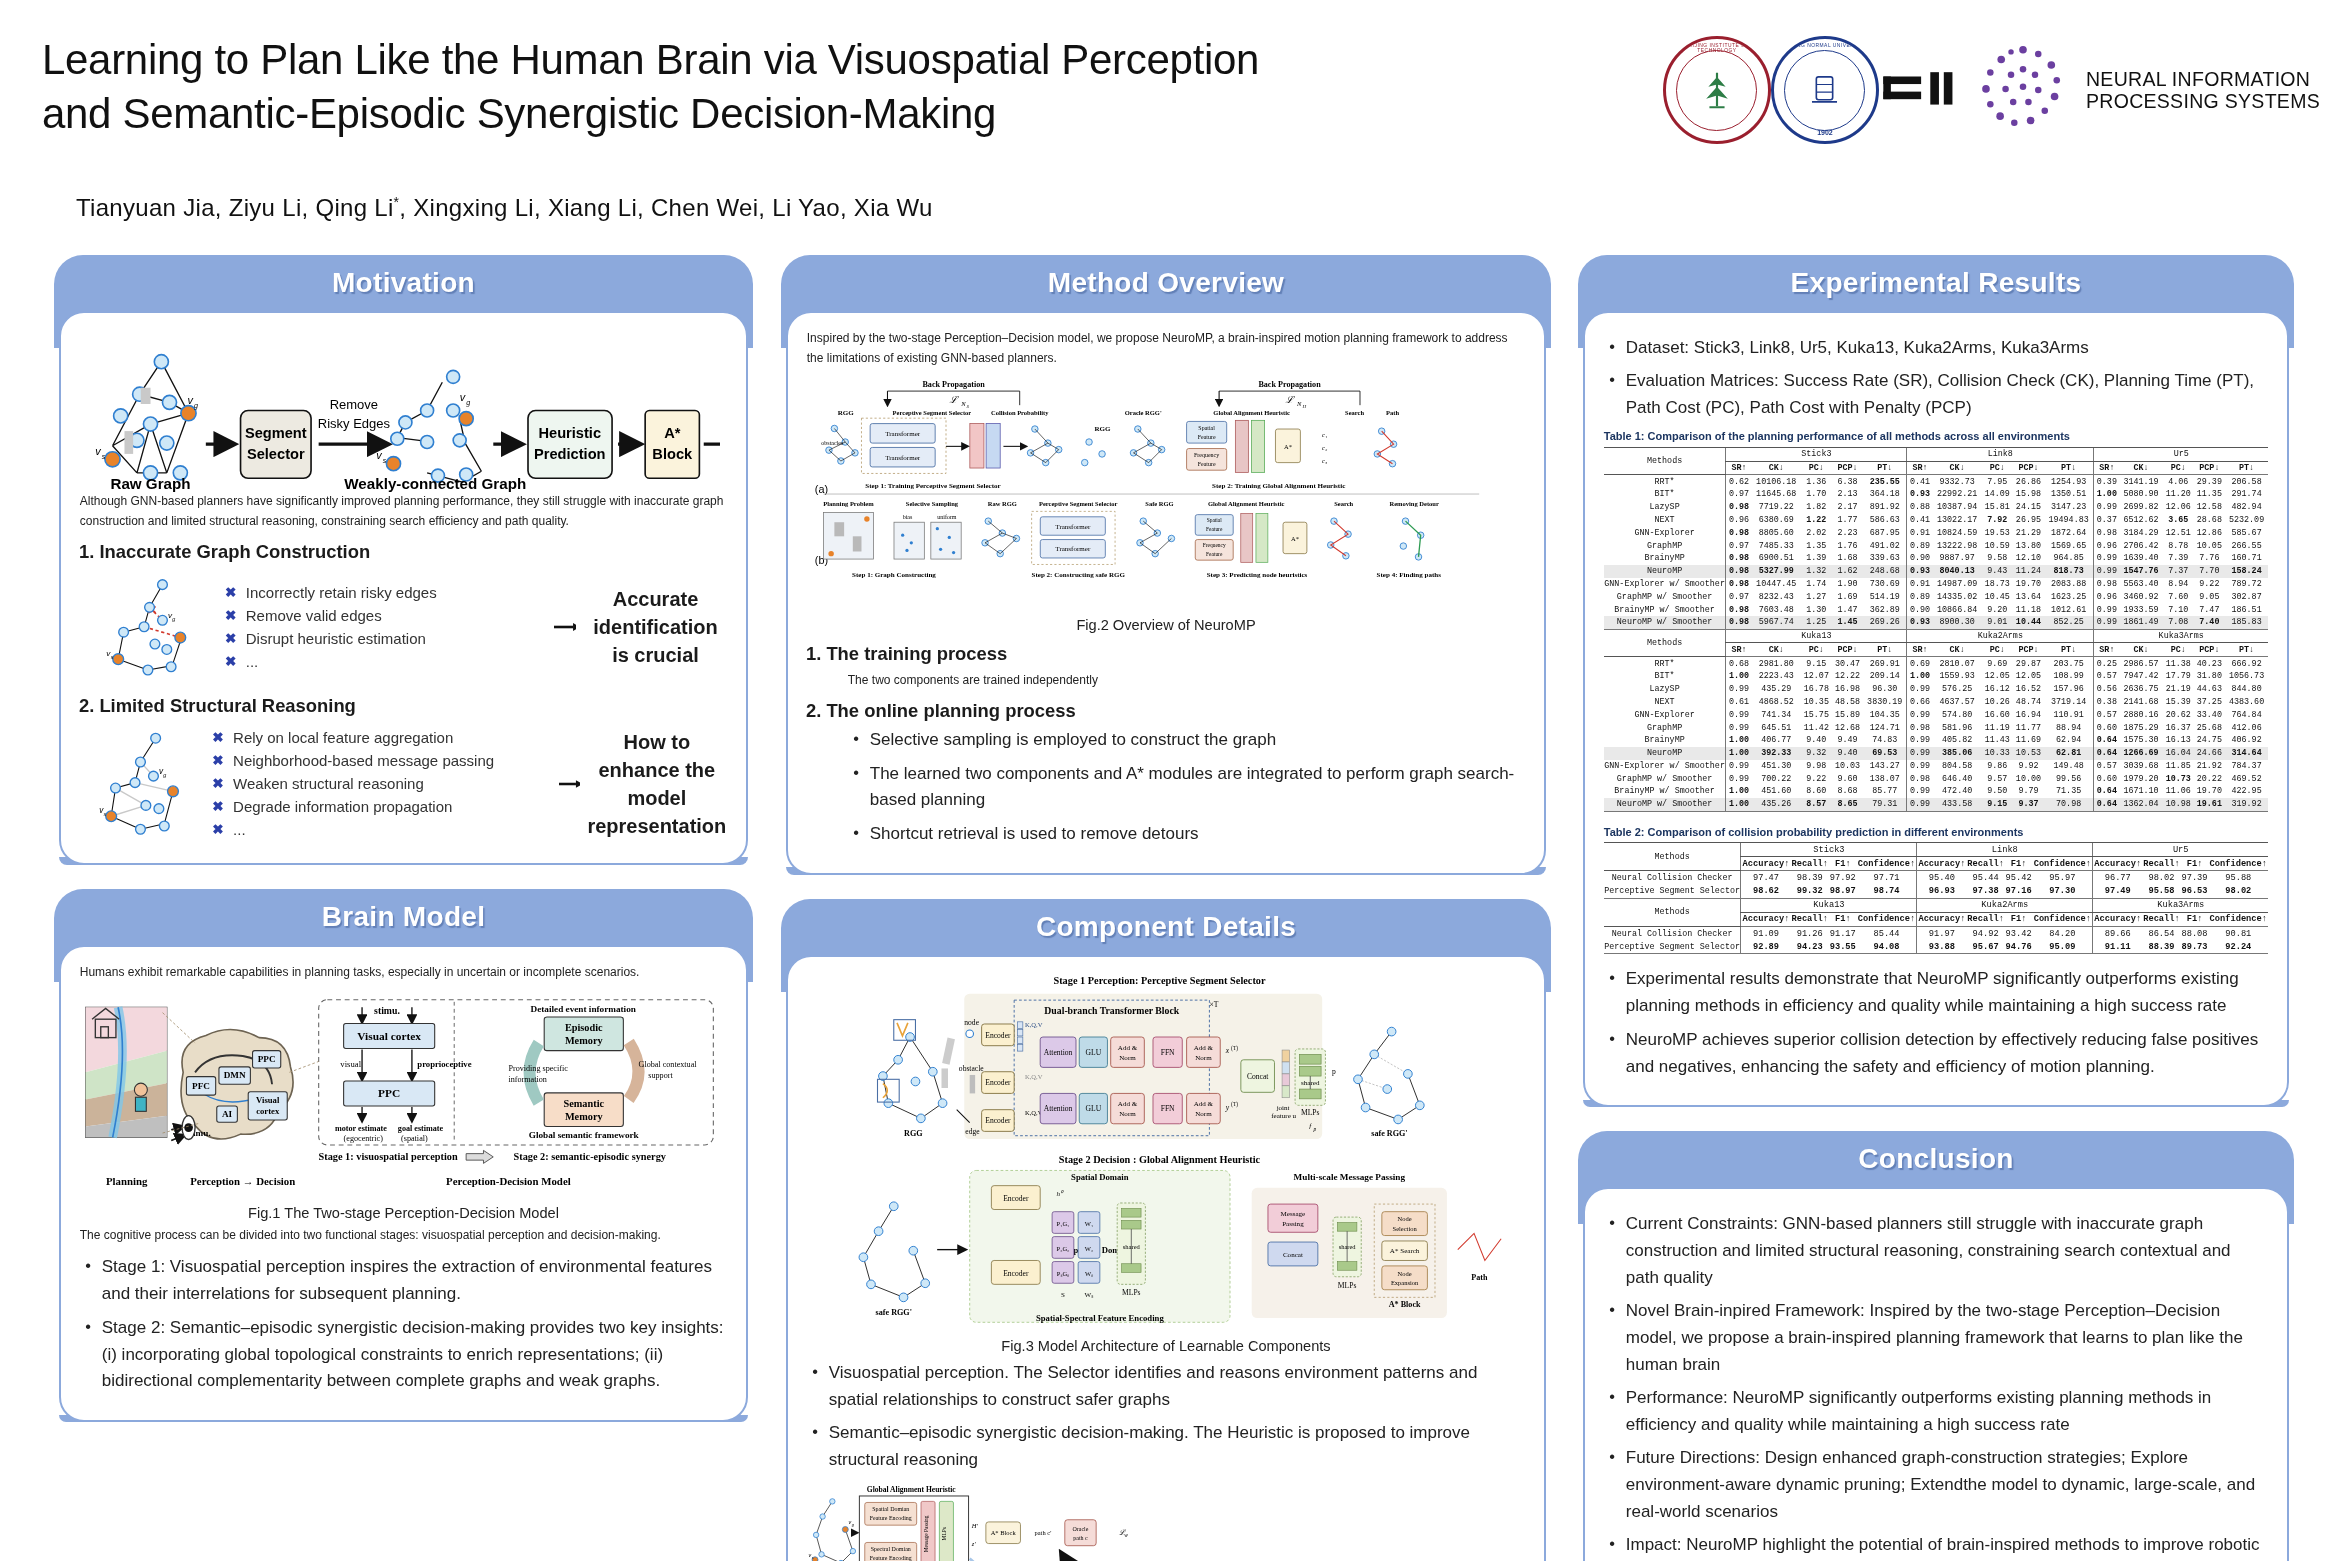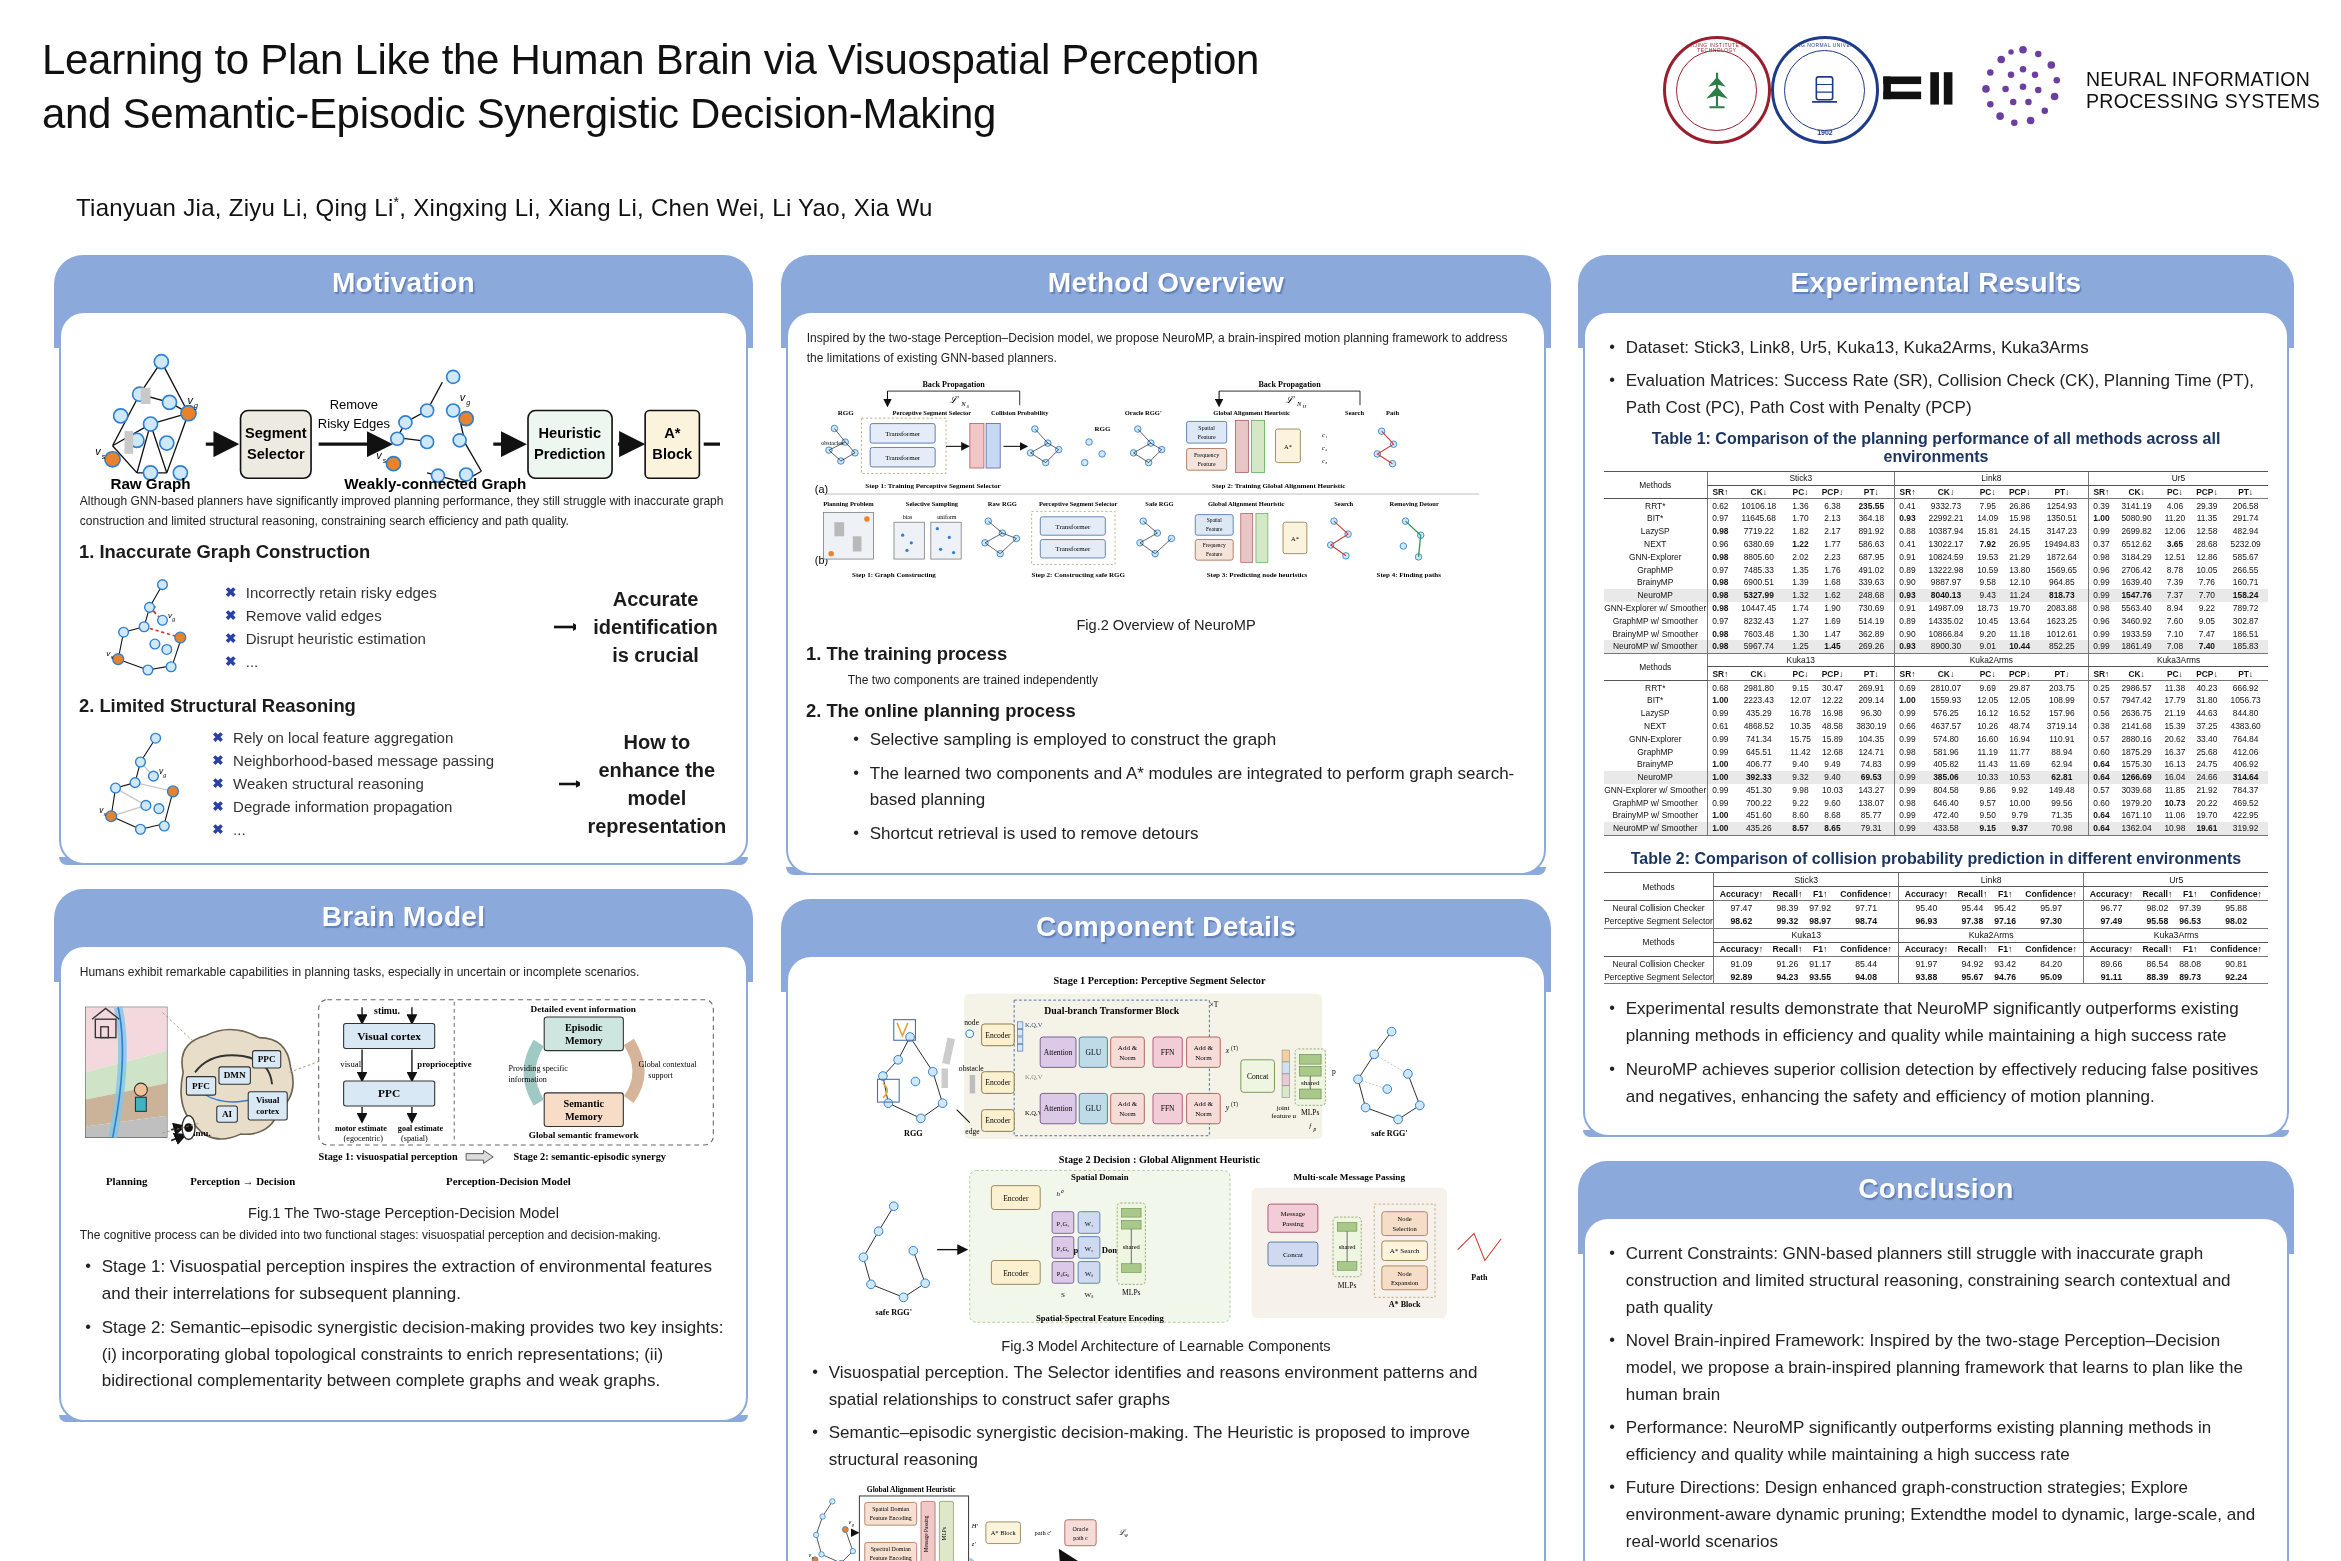--- a/index.html
+++ b/index.html
@@ -96,22 +96,22 @@
   .xlist li::before { content:"✖"; position:absolute; left:2.2px; top:0; color:#2b3fa8; font-size:13.6px; font-weight:bold; }
   .callout { font-size: 20px; font-weight: bold; color:#1b1b1b; text-align:center; line-height:1.4; }
   .figcap { text-align:center; font-size: 14.6px; color:#222; margin: 7.6px 0 5.4px 0; }
   .concl-text { color:#1c3560; }
 
   
   .fig { position: relative; width: 100%; background:#fff; }
   svg { display:block; }
 
   
-  .tbl-title { text-align:center; font-size: 16px; font-weight: bold; color:#1c3560; margin: 8.7px 0 4.3px; }
-  table.res { width: 100%; border-collapse: collapse; font-family:Liberation Sans, sans-serif; }
+  .tbl-title { text-align:left; font-size: 11px; font-weight: bold; color:#1c3560; margin: 8.7px 0 4.3px; }
+  table.res { width: 100%; border-collapse: collapse; font-family:Liberation Mono, monospace; }
   table.res th, table.res td { font-size: 8.4px; text-align:center; padding: 1.4px 0.5px; color:#111; white-space: nowrap; }
   table.res th.m, table.res td.m { text-align:center; width: 81px; font-size: 8.4px; }
   table.res tr.grp th { border-bottom: 0.5px solid #555; font-weight:normal; }
   table.res .toprule { border-top: 1.6px double #555; }
   table.res .midrule td, table.res .midrule th { border-bottom: 1.1px solid #777; }
   table.res .vsep { border-left: 0.5px solid #777; }
   table.res tr.hl td { background: #e9e9e9; }
   table.res tr.lastrow td { border-bottom: 1.1px solid #777; }
   table.res b { font-weight: bold; }
   table.t2 th, table.t2 td { font-size: 8.7px; padding: 1.6px 0.5px; }

